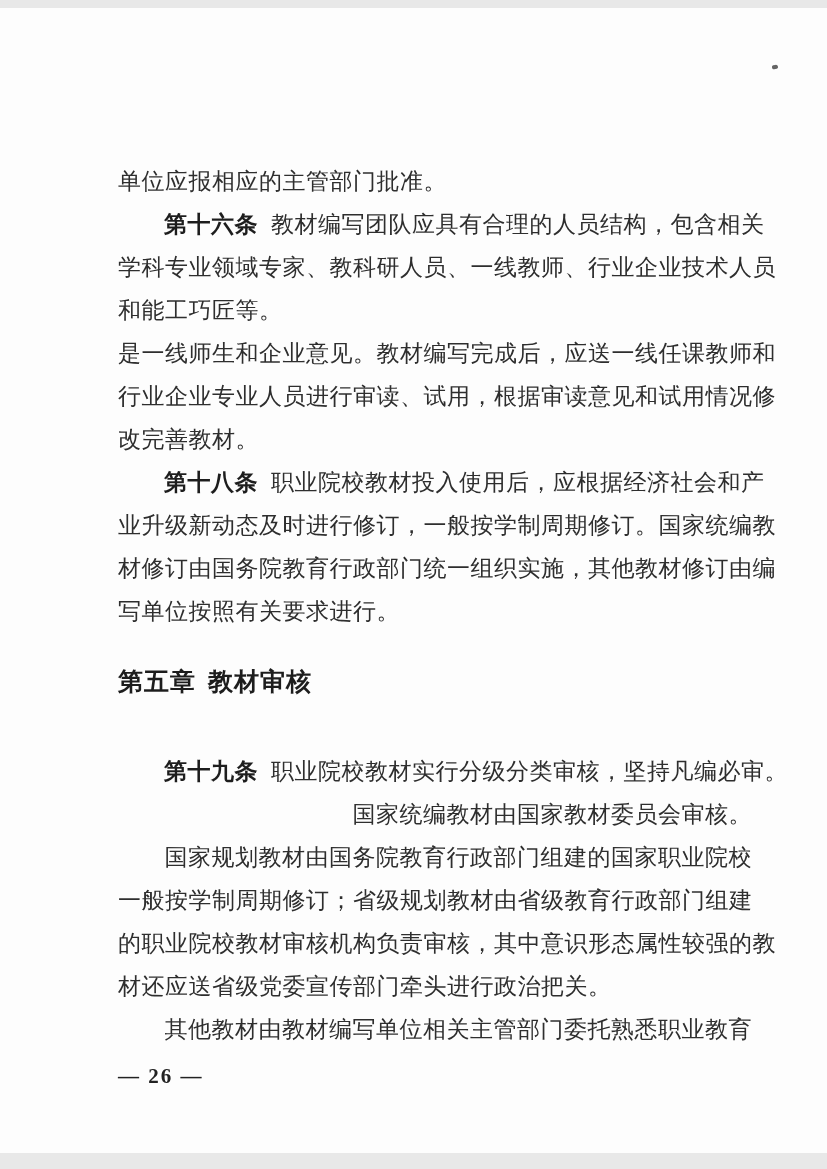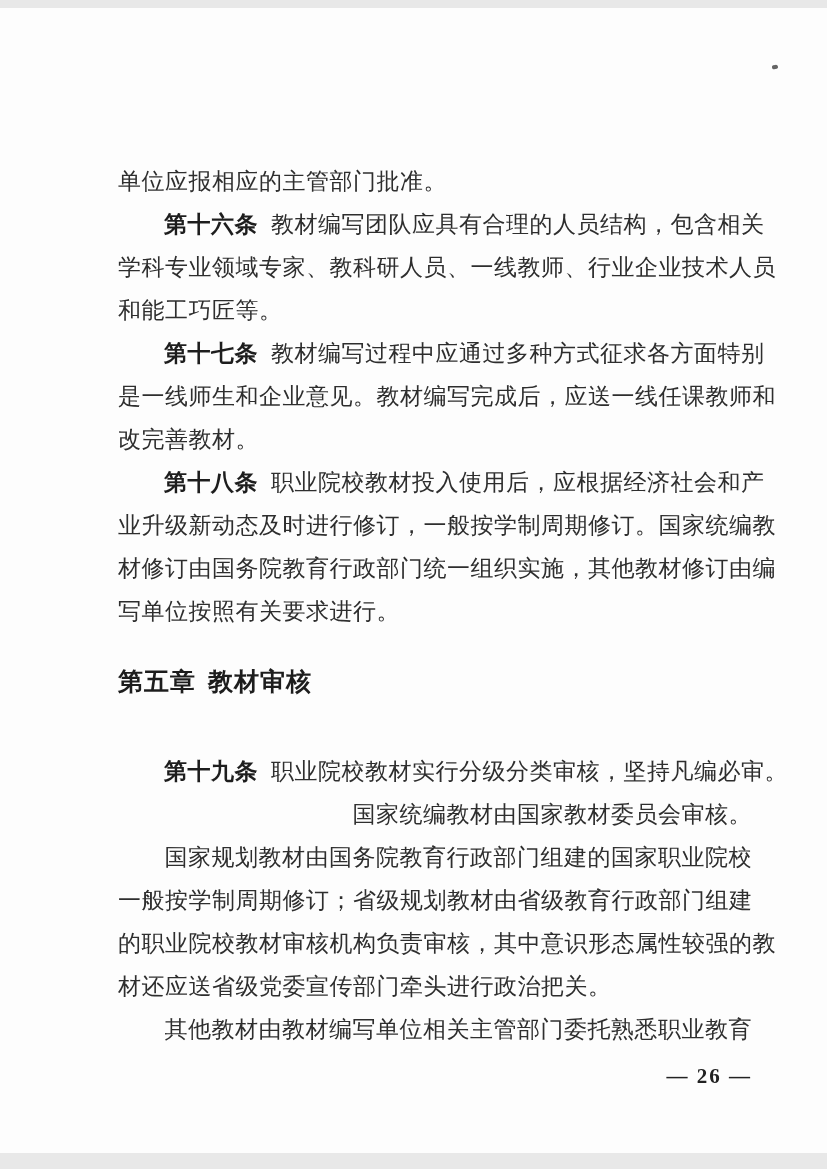--- a/index.html
+++ b/index.html
@@ -52,21 +52,21 @@
     font-size: 25px;
     font-weight: bold;
     color: #1d1d1d;
     letter-spacing: 1px;
   }
   .chapter-heading .chapter-title {
     margin-left: 12px;
   }
   .page-number {
     margin-top: 10px;
-    text-align: right;
+    text-align: left;
     font-size: 21px;
     font-weight: bold;
     color: #222;
     letter-spacing: 2px;
     line-height: 30px;
   }
   .ink-speck {
     position: absolute;
     left: 772px;
     top: 57px;
@@ -91,22 +91,22 @@
       <span class="line">单位应报相应的主管部门批准。</span>
     </p>
 
     <p class="para">
       <span class="line indent"><b class="lead">第十六条</b><span>教材编写团队应具有合理的人员结构，包含相关</span></span>
       <span class="line">学科专业领域专家、教科研人员、一线教师、行业企业技术人员</span>
       <span class="line">和能工巧匠等。</span>
     </p>
 
     <p class="para">
-      <span class="line indent"><b class="lead">第十七条</b><span>教材编写过程中应通过多种方式征求各方面特别</span></span>
       <span class="line">是一线师生和企业意见。教材编写完成后，应送一线任课教师和</span>
+      <span class="line">行业企业专业人员进行审读、试用，根据审读意见和试用情况修</span>
       <span class="line">改完善教材。</span>
     </p>
 
     <p class="para">
       <span class="line indent"><b class="lead">第十八条</b><span>职业院校教材投入使用后，应根据经济社会和产</span></span>
       <span class="line">业升级新动态及时进行修订，一般按学制周期修订。国家统编教</span>
       <span class="line">材修订由国务院教育行政部门统一组织实施，其他教材修订由编</span>
       <span class="line">写单位按照有关要求进行。</span>
     </p>
 

